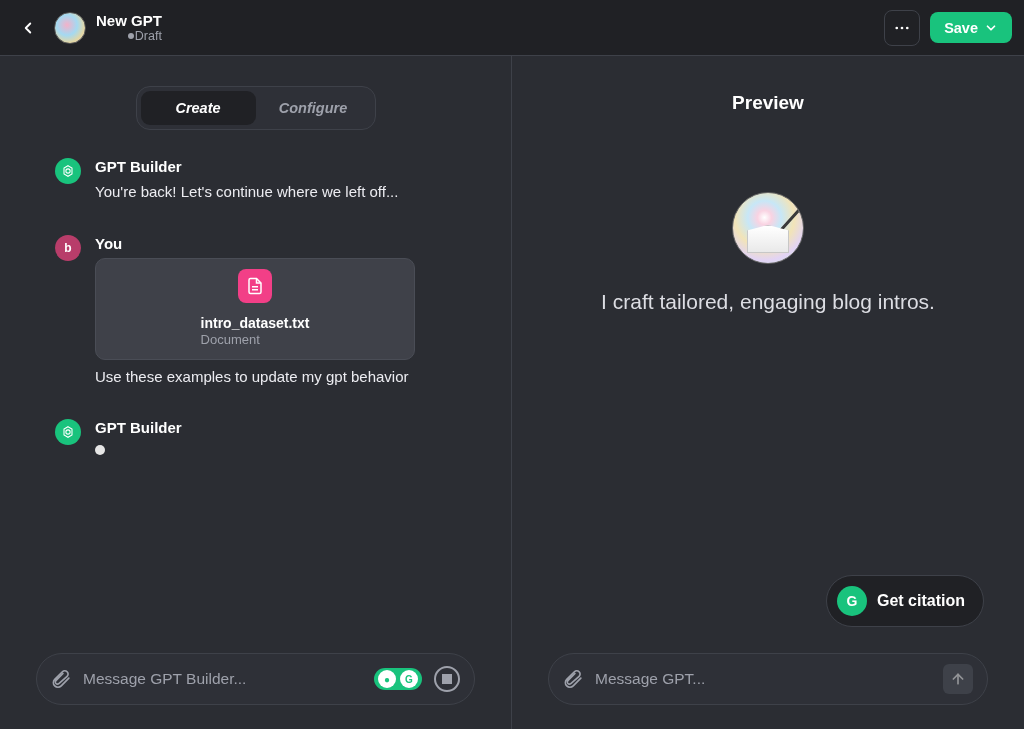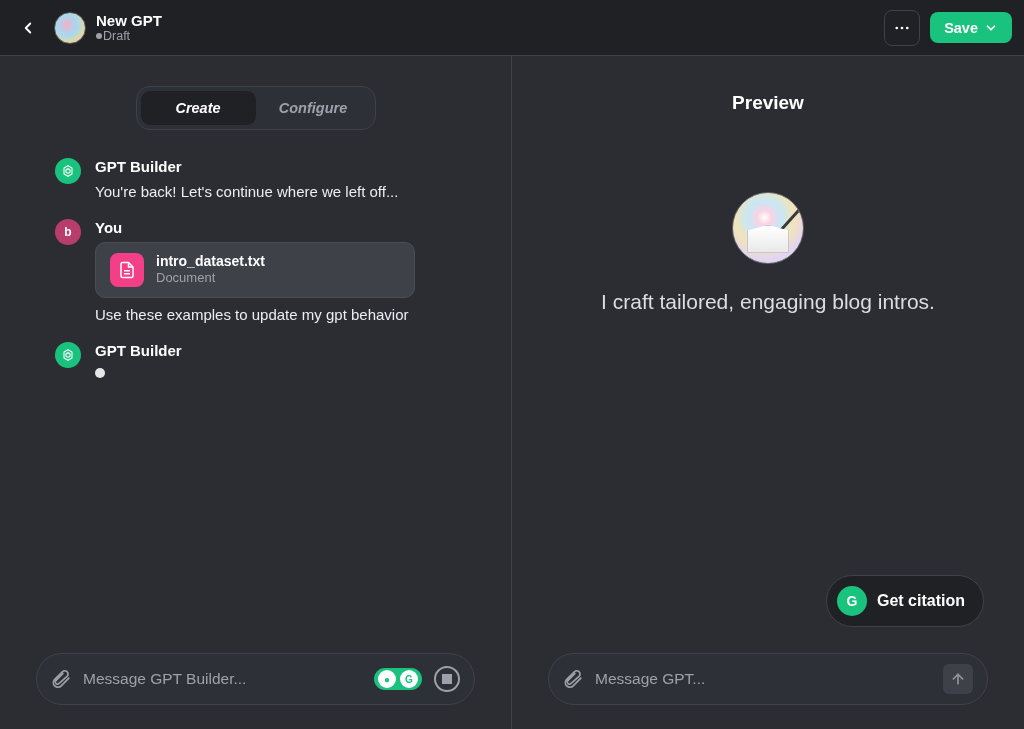--- a/index.html
+++ b/index.html
@@ -39,21 +39,21 @@
     color:#fff;cursor:pointer;
   }
   .gpt-avatar-small{
     width:32px;height:32px;border-radius:50%;
     background:radial-gradient(circle at 40% 40%,#f3b1c9 0%,#a4d9f2 40%,#e5d7a3 70%,#d2c4f3 100%);
     border:1px solid #555;
     flex-shrink:0;
   }
   .title-block{display:flex;flex-direction:column;line-height:1.15;}
   .title-block .name{font-weight:600;font-size:15px;color:#fff;}
-  .title-block .status{font-size:12.5px;color:var(--muted);display:flex;align-items:center;gap:1px;}
+  .title-block .status{font-size:12.5px;color:var(--muted);display:flex;align-items:center;gap:1px;justify-content:flex-end;}
   .status-dot{width:6px;height:6px;border-radius:50%;background:var(--muted);}
   .top-spacer{flex:1;}
   .more-btn{
     width:36px;height:36px;border-radius:8px;
     border:1px solid var(--border);
     background:transparent;display:flex;align-items:center;justify-content:center;
     cursor:pointer;color:#fff;
   }
   .save-btn{
     height:31px;padding:3px 14px;border-radius:8px;
@@ -76,39 +76,40 @@
     border:1px solid var(--border);
     font-style:italic;
   }
   .tab{
     flex:1;text-align:center;padding:9px 0;border-radius:9px;
     font-weight:600;color:var(--muted);cursor:pointer;font-size:14.5px;
   }
   .tab.active{background:#202125;color:#fff;}
 
   
-  .conv{padding:28px 38px 0 55px;display:flex;flex-direction:column;gap:16px;}
+  .conv{padding:28px 38px 0 55px;display:flex;flex-direction:column;gap:32px;}
   .msg{display:flex;gap:14px;align-items:flex-start;}
   .avatar{
     width:26px;height:26px;border-radius:50%;flex-shrink:0;
     display:flex;align-items:center;justify-content:center;
     font-size:12px;font-weight:bold;
   }
   .avatar.builder{background:var(--accent);}
   .avatar.builder svg{width:16px;height:16px;}
   .avatar.user{background:#b83d6a;color:#fff;}
   .msg-body{display:flex;flex-direction:column;gap:6px;flex:1;min-width:0;}
   .who{font-weight:700;font-size:15px;color:#fff;}
   .text{color:var(--text);font-size:15px;line-height:1.45;}
 
   .file-chip{
-    display:flex;align-items:flex-start;gap:12px;
+    display:flex;align-items:center;gap:12px;
     background:var(--chip);border-radius:10px;
     padding:10px 14px;max-width:320px;
     border:1px solid #4a4d56;
+    flex-direction:column;
   }
   .file-icon{
     width:34px;height:34px;border-radius:8px;background:var(--pink);
     display:flex;align-items:center;justify-content:center;color:#fff;
     flex-shrink:0;
   }
   .file-meta{display:flex;flex-direction:column;line-height:1.25;}
   .file-name{font-weight:600;color:#fff;font-size:14px;}
   .file-type{color:var(--muted);font-size:13px;}
 

